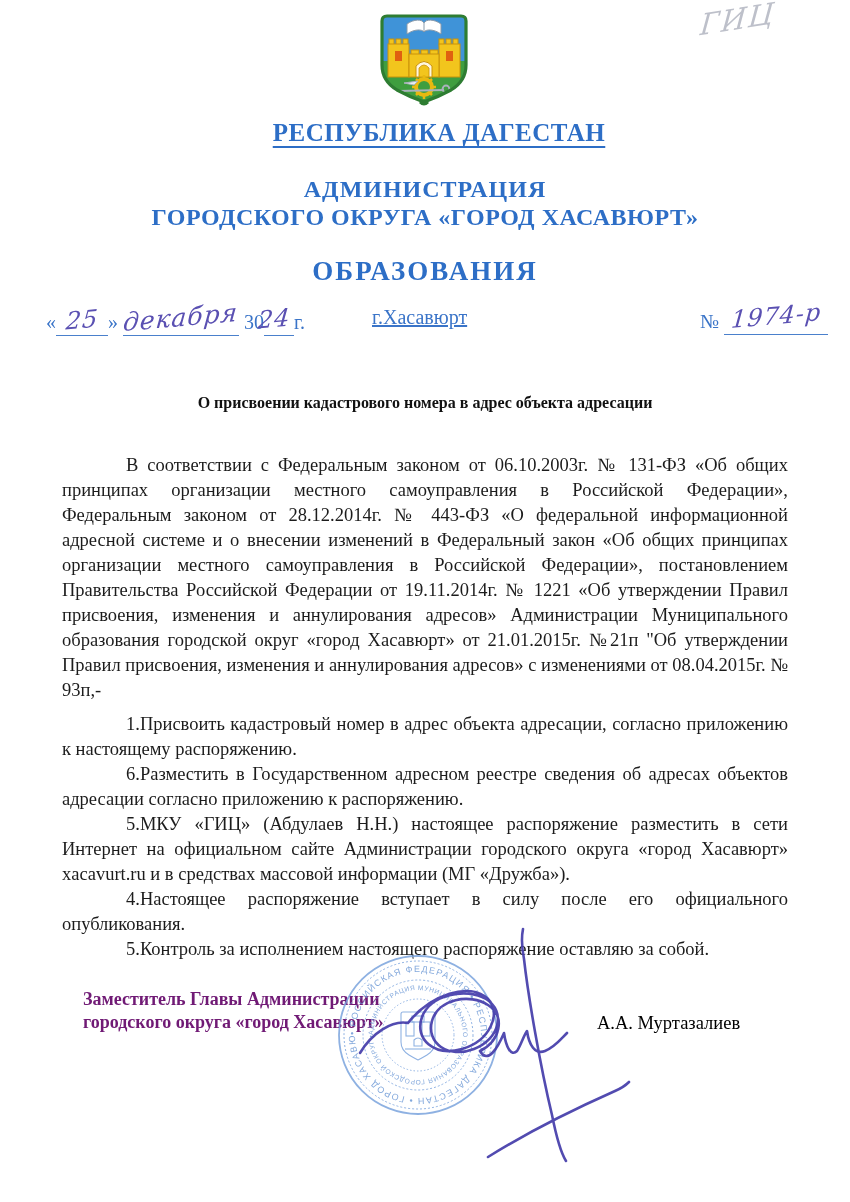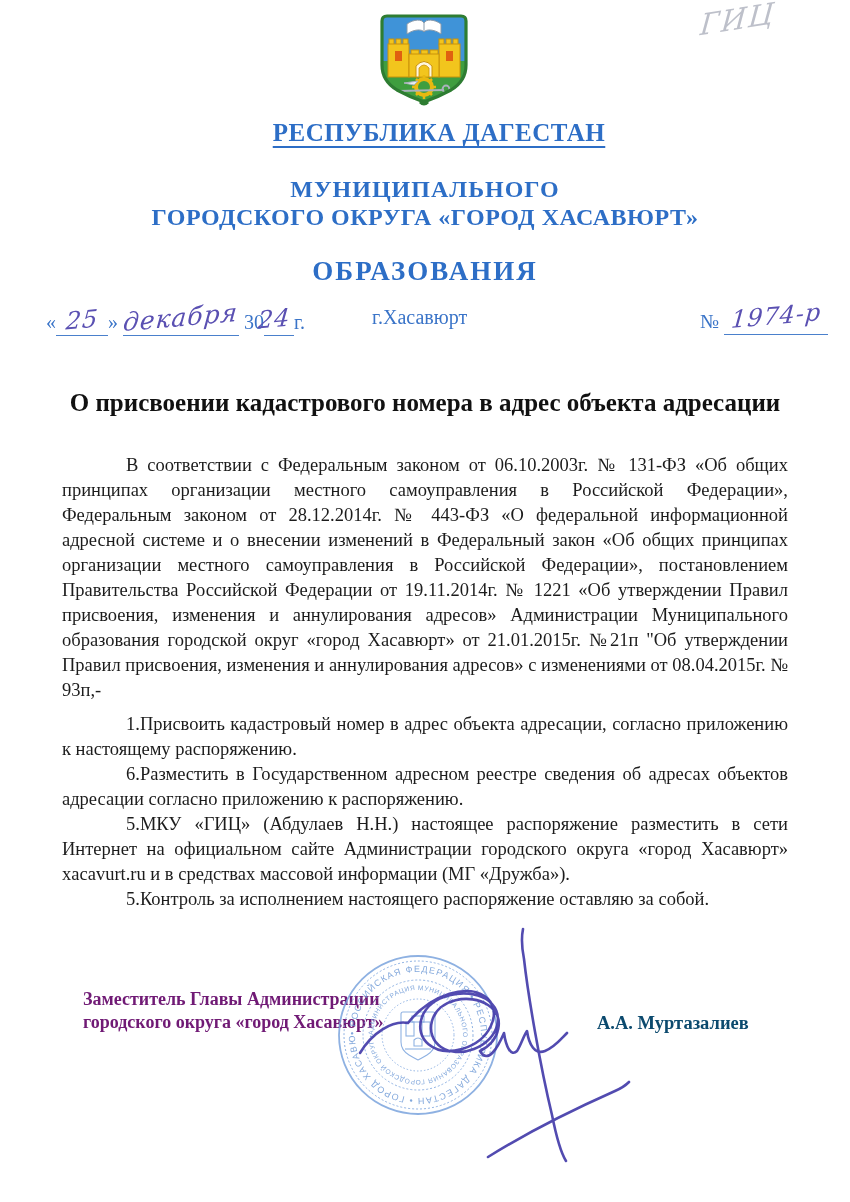--- a/index.html
+++ b/index.html
@@ -22,38 +22,38 @@
   .hdr-doctype { top:256px; font-size:27px; letter-spacing:2px; }
   
   .meta { position:absolute; top:300px; left:0; width:850px; height:46px; font-size:20px; color:#3a74c8; }
   .meta .printed { color:#3a74c8; }
   .cell { display:inline-block; border-bottom:1.6px solid #4a80cc; text-align:center; vertical-align:baseline; }
   .hand {
     font-family:"DejaVu Serif", serif; font-style:italic; color:#5a50b2;
     display:inline-block; transform:rotate(-5deg) skewX(-10deg); letter-spacing:1px;
   }
   .meta-left  { position:absolute; left:46px; top:6px; }
-  .meta-city  { position:absolute; left:372px; top:6px; }
+  .meta-city  { position:absolute; left:372px; top:6px;text-decoration:underline; }
   .meta-num   { position:absolute; left:700px; top:6px; }
   .day-cell   { width:52px; }
   .month-cell { width:116px; }
   .yr-cell    { width:30px; }
   .num-cell   { width:104px; }
   .hand-day   { font-size:24px; position:relative; top:-1px; }
   .hand-month { font-size:25px; position:relative; top:-3px; }
   .hand-year  { font-size:24px; position:relative; top:-2px; margin-left:-9px; }
   .hand-num   { font-size:24px; position:relative; top:-4px; }
   
   .doc-body { position:absolute; top:390px; left:62px; width:726px; font-size:18.5px; line-height:25px; }
-  .doc-title { text-align:center; font-weight:bold; font-size:25px; margin:0 0 38px 0; color:#111; }
+  .doc-title { text-align:center; font-weight:bold; font-size:16px; margin:0 0 38px 0; color:#111; }
   .doc-body p { margin:0; text-align:justify; text-indent:64px; }
   .items { margin-top:9px; }
   
   .sig-post { position:absolute; top:988px; left:83px; font-weight:bold; font-size:18px; line-height:23px; color:#701a75; }
-  .sig-name { position:absolute; top:1013px; left:597px; font-weight:bold; font-size:18.5px; color:#0c4a6e; }
+  .sig-name { position:absolute; top:1013px; left:597px; font-weight:normal; font-size:18.5px; color:#000000; }
   .stamp-svg { position:absolute; top:950px; left:333px; opacity:.85; }
   .signature-svg { position:absolute; top:915px; left:330px; }
 </style>
 </head>
 <body>
 
 <div class="page">
 
   <div class="corner-note">ГИЦ</div>
 
@@ -113,21 +113,21 @@
             <line x1="26" y1="78" x2="26" y2="81"></line>
         </g>
         <path d="M26,70 L40,68 L36,72 Z" fill="#e8edf2" stroke="#aab2bc" stroke-width="1"></path>
       </g>
       <path d="M9,3 H83 Q88,3 88,8 V52 Q88,68 73,77 Q60,84 46,89 Q32,84 19,77 Q4,68 4,52 V8 Q4,3 9,3 Z" fill="none" stroke="#2e7d32" stroke-width="3.2"></path>
       <path d="M42,89 Q46,93 50,89" fill="none" stroke="#2e7d32" stroke-width="3"></path>
     </svg>
   </div>
 
   <div class="hdr hdr-republic">РЕСПУБЛИКА ДАГЕСТАН</div>
-  <div class="hdr hdr-admin1">МУНИЦИПАЛЬНОГО</div>
+  <div class="hdr hdr-admin1">АДМИНИСТРАЦИЯ</div>
   <div class="hdr hdr-admin2">ГОРОДСКОГО ОКРУГА «ГОРОД ХАСАВЮРТ»</div>
   <div class="hdr hdr-doctype">ОБРАЗОВАНИЯ</div>
 
   <div class="meta">
     <span class="meta-left">
       <span class="printed">«</span><span class="cell day-cell"><span class="hand hand-day">25</span></span><span class="printed">»</span>
       <span class="cell month-cell"><span class="hand hand-month">декабря</span></span>
       <span class="printed">30</span><span class="cell yr-cell"><span class="hand hand-year">24</span></span><span class="printed">г.</span>
     </span>
     <span class="meta-city printed">г.Хасавюрт</span>
@@ -137,20 +137,21 @@
     </span>
   </div>
 
   <div class="doc-body">
     <div class="doc-title">О присвоении кадастрового номера в адрес объекта адресации</div>
     <p>В соответствии с Федеральным законом от 06.10.2003г. № 131-ФЗ «Об общих принципах организации местного самоуправления в Российской Федерации», Федеральным законом от 28.12.2014г. № 443-ФЗ «О федеральной информационной адресной системе и о внесении изменений в Федеральный закон «Об общих принципах организации местного самоуправления в Российской Федерации», постановлением Правительства Российской Федерации от 19.11.2014г. № 1221 «Об утверждении Правил присвоения, изменения и аннулирования адресов» Администрации Муниципального образования городской округ «город Хасавюрт» от 21.01.2015г. №21п "Об утверждении Правил присвоения, изменения и аннулирования адресов» с изменениями от 08.04.2015г. № 93п,-</p>
     <div class="items">
       <p>1.Присвоить кадастровый номер в адрес объекта адресации, согласно приложению к настоящему распоряжению.</p>
       <p>6.Разместить в Государственном адресном реестре сведения об адресах объектов адресации согласно приложению к распоряжению.</p>
       <p>5.МКУ «ГИЦ» (Абдулаев Н.Н.) настоящее распоряжение разместить в сети Интернет на официальном сайте Администрации городского округа «город Хасавюрт» xacavurt.ru и в средствах массовой информации (МГ «Дружба»).</p>
+      <p>4.Настоящее распоряжение вступает в силу после его официального опубликования.</p>
       <p>5.Контроль за исполнением настоящего распоряжение оставляю за собой.</p>
     </div>
   </div>
 
   <div class="sig-post">
     <div>Заместитель Главы Администрации</div>
     <div>городского округа «город Хасавюрт»</div>
   </div>
   <div class="sig-name">А.А. Муртазалиев</div>
 

